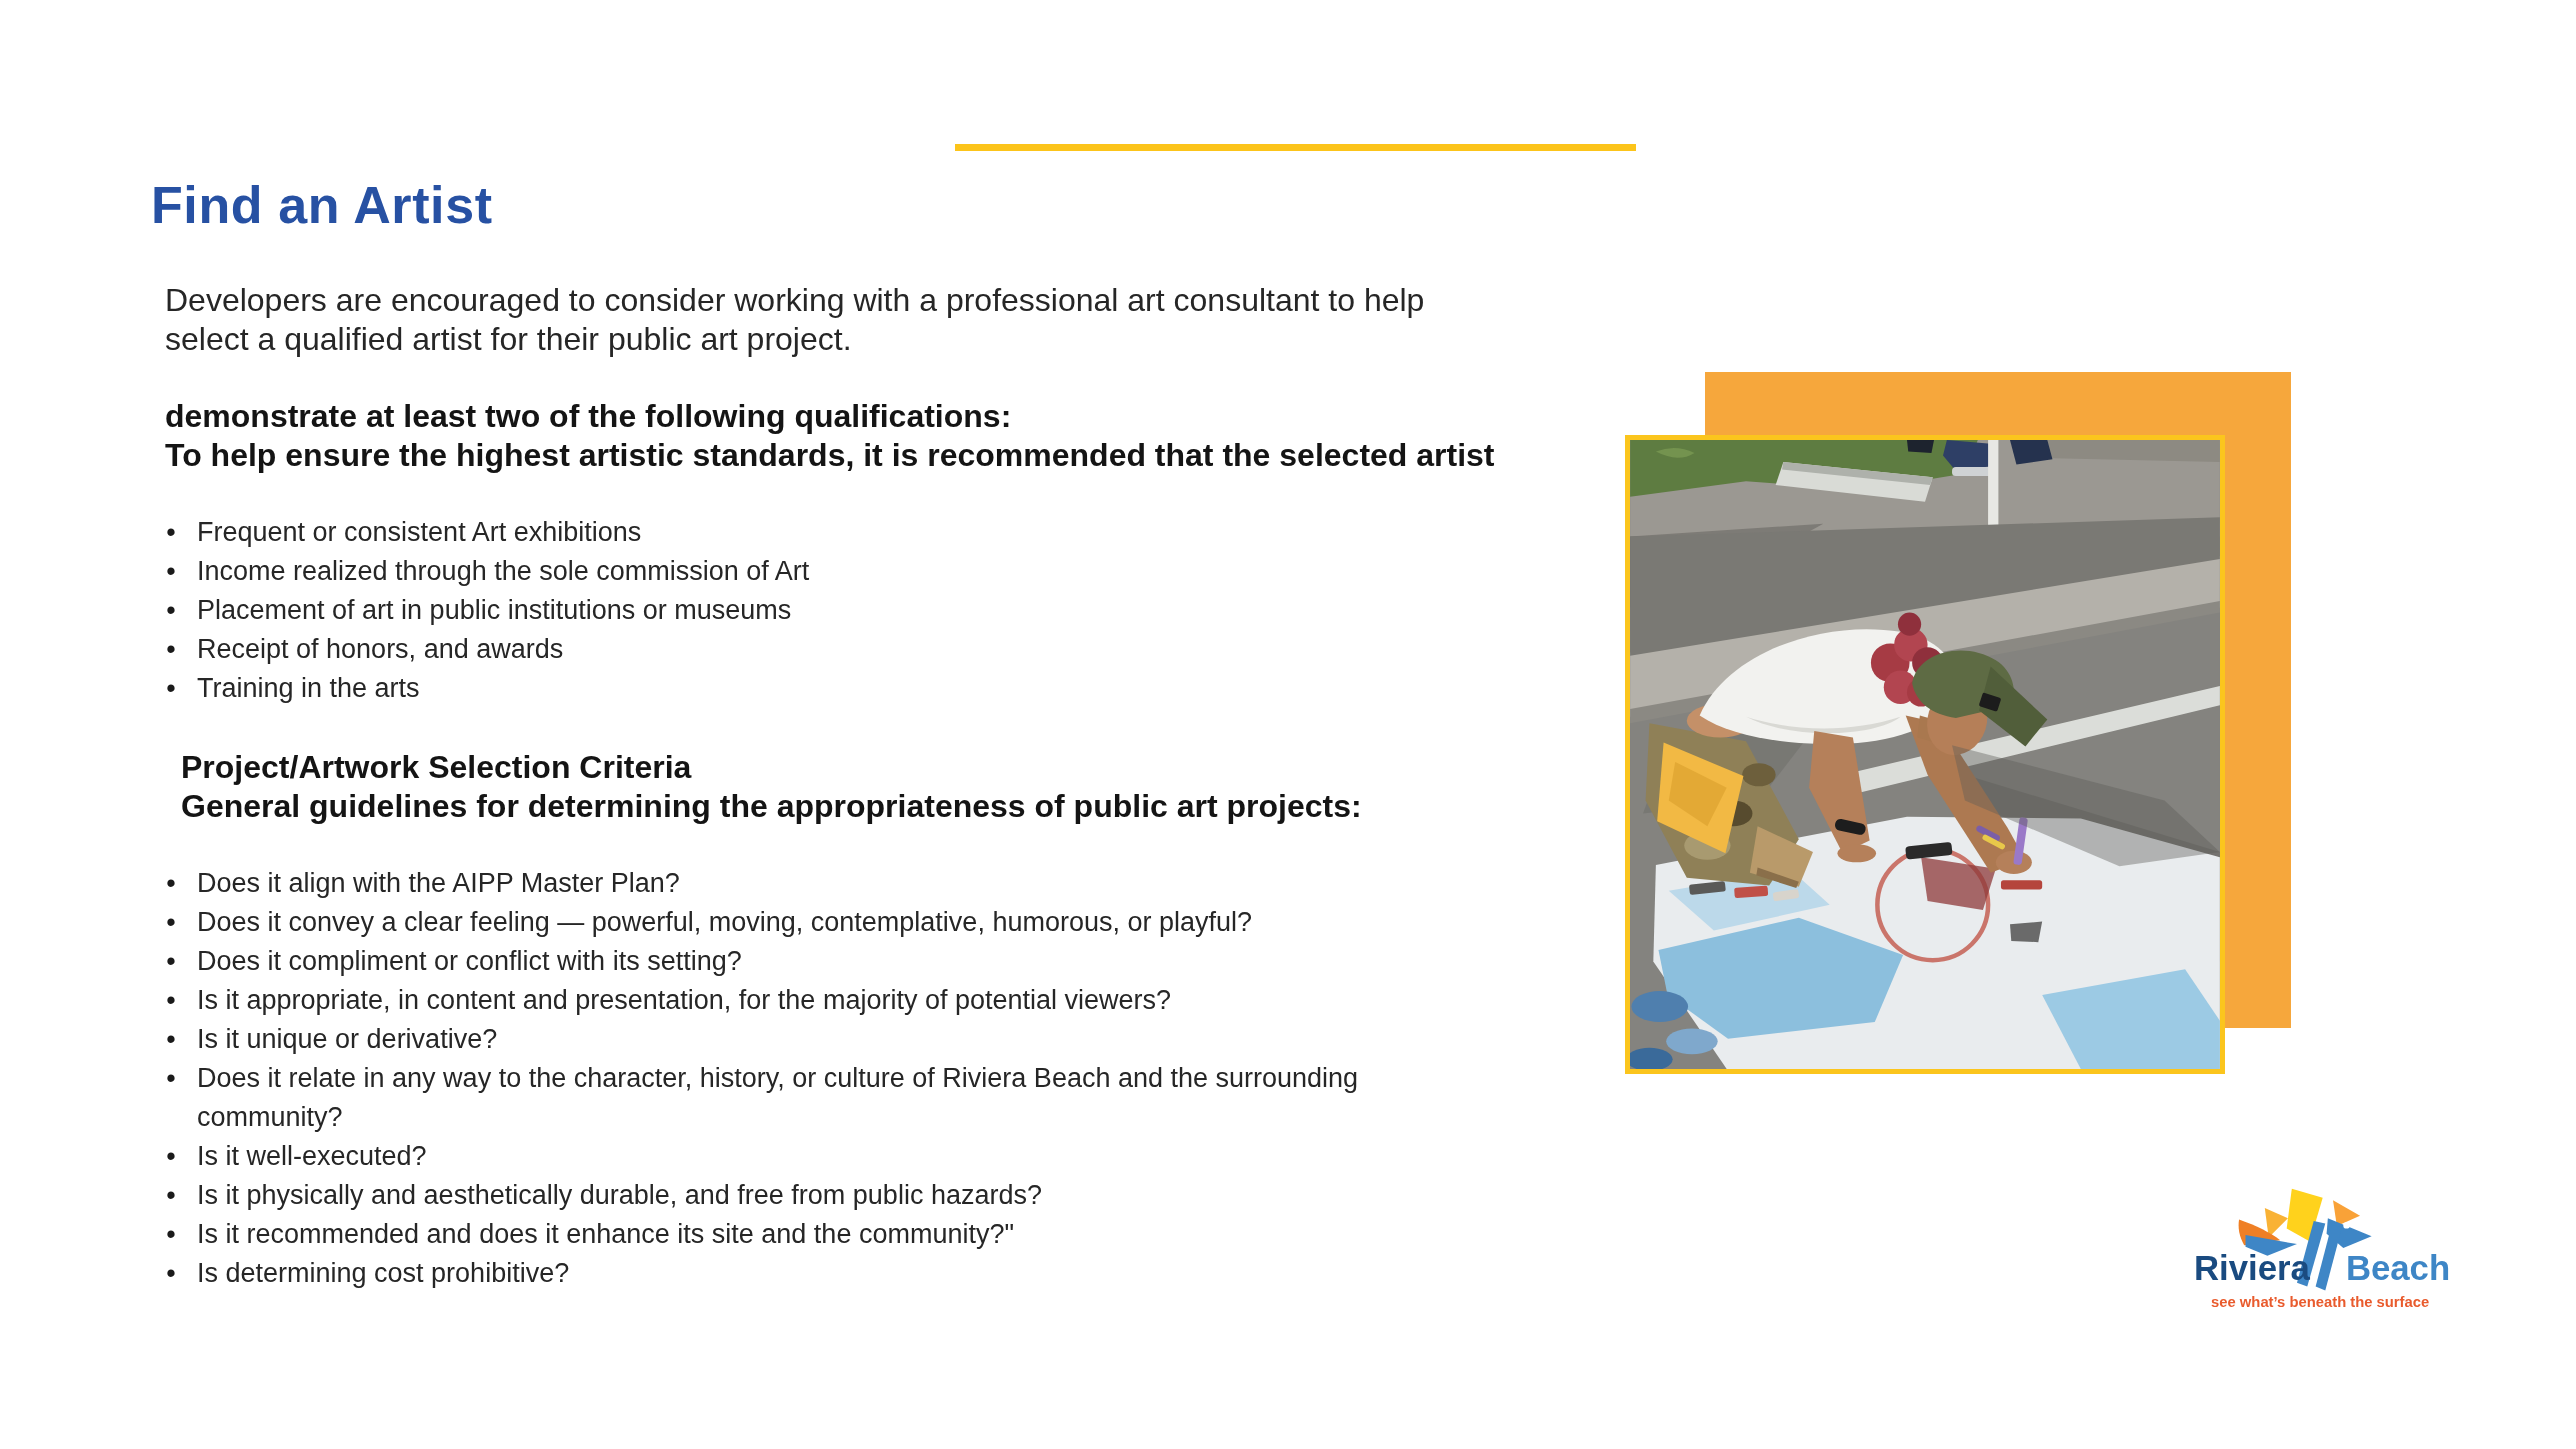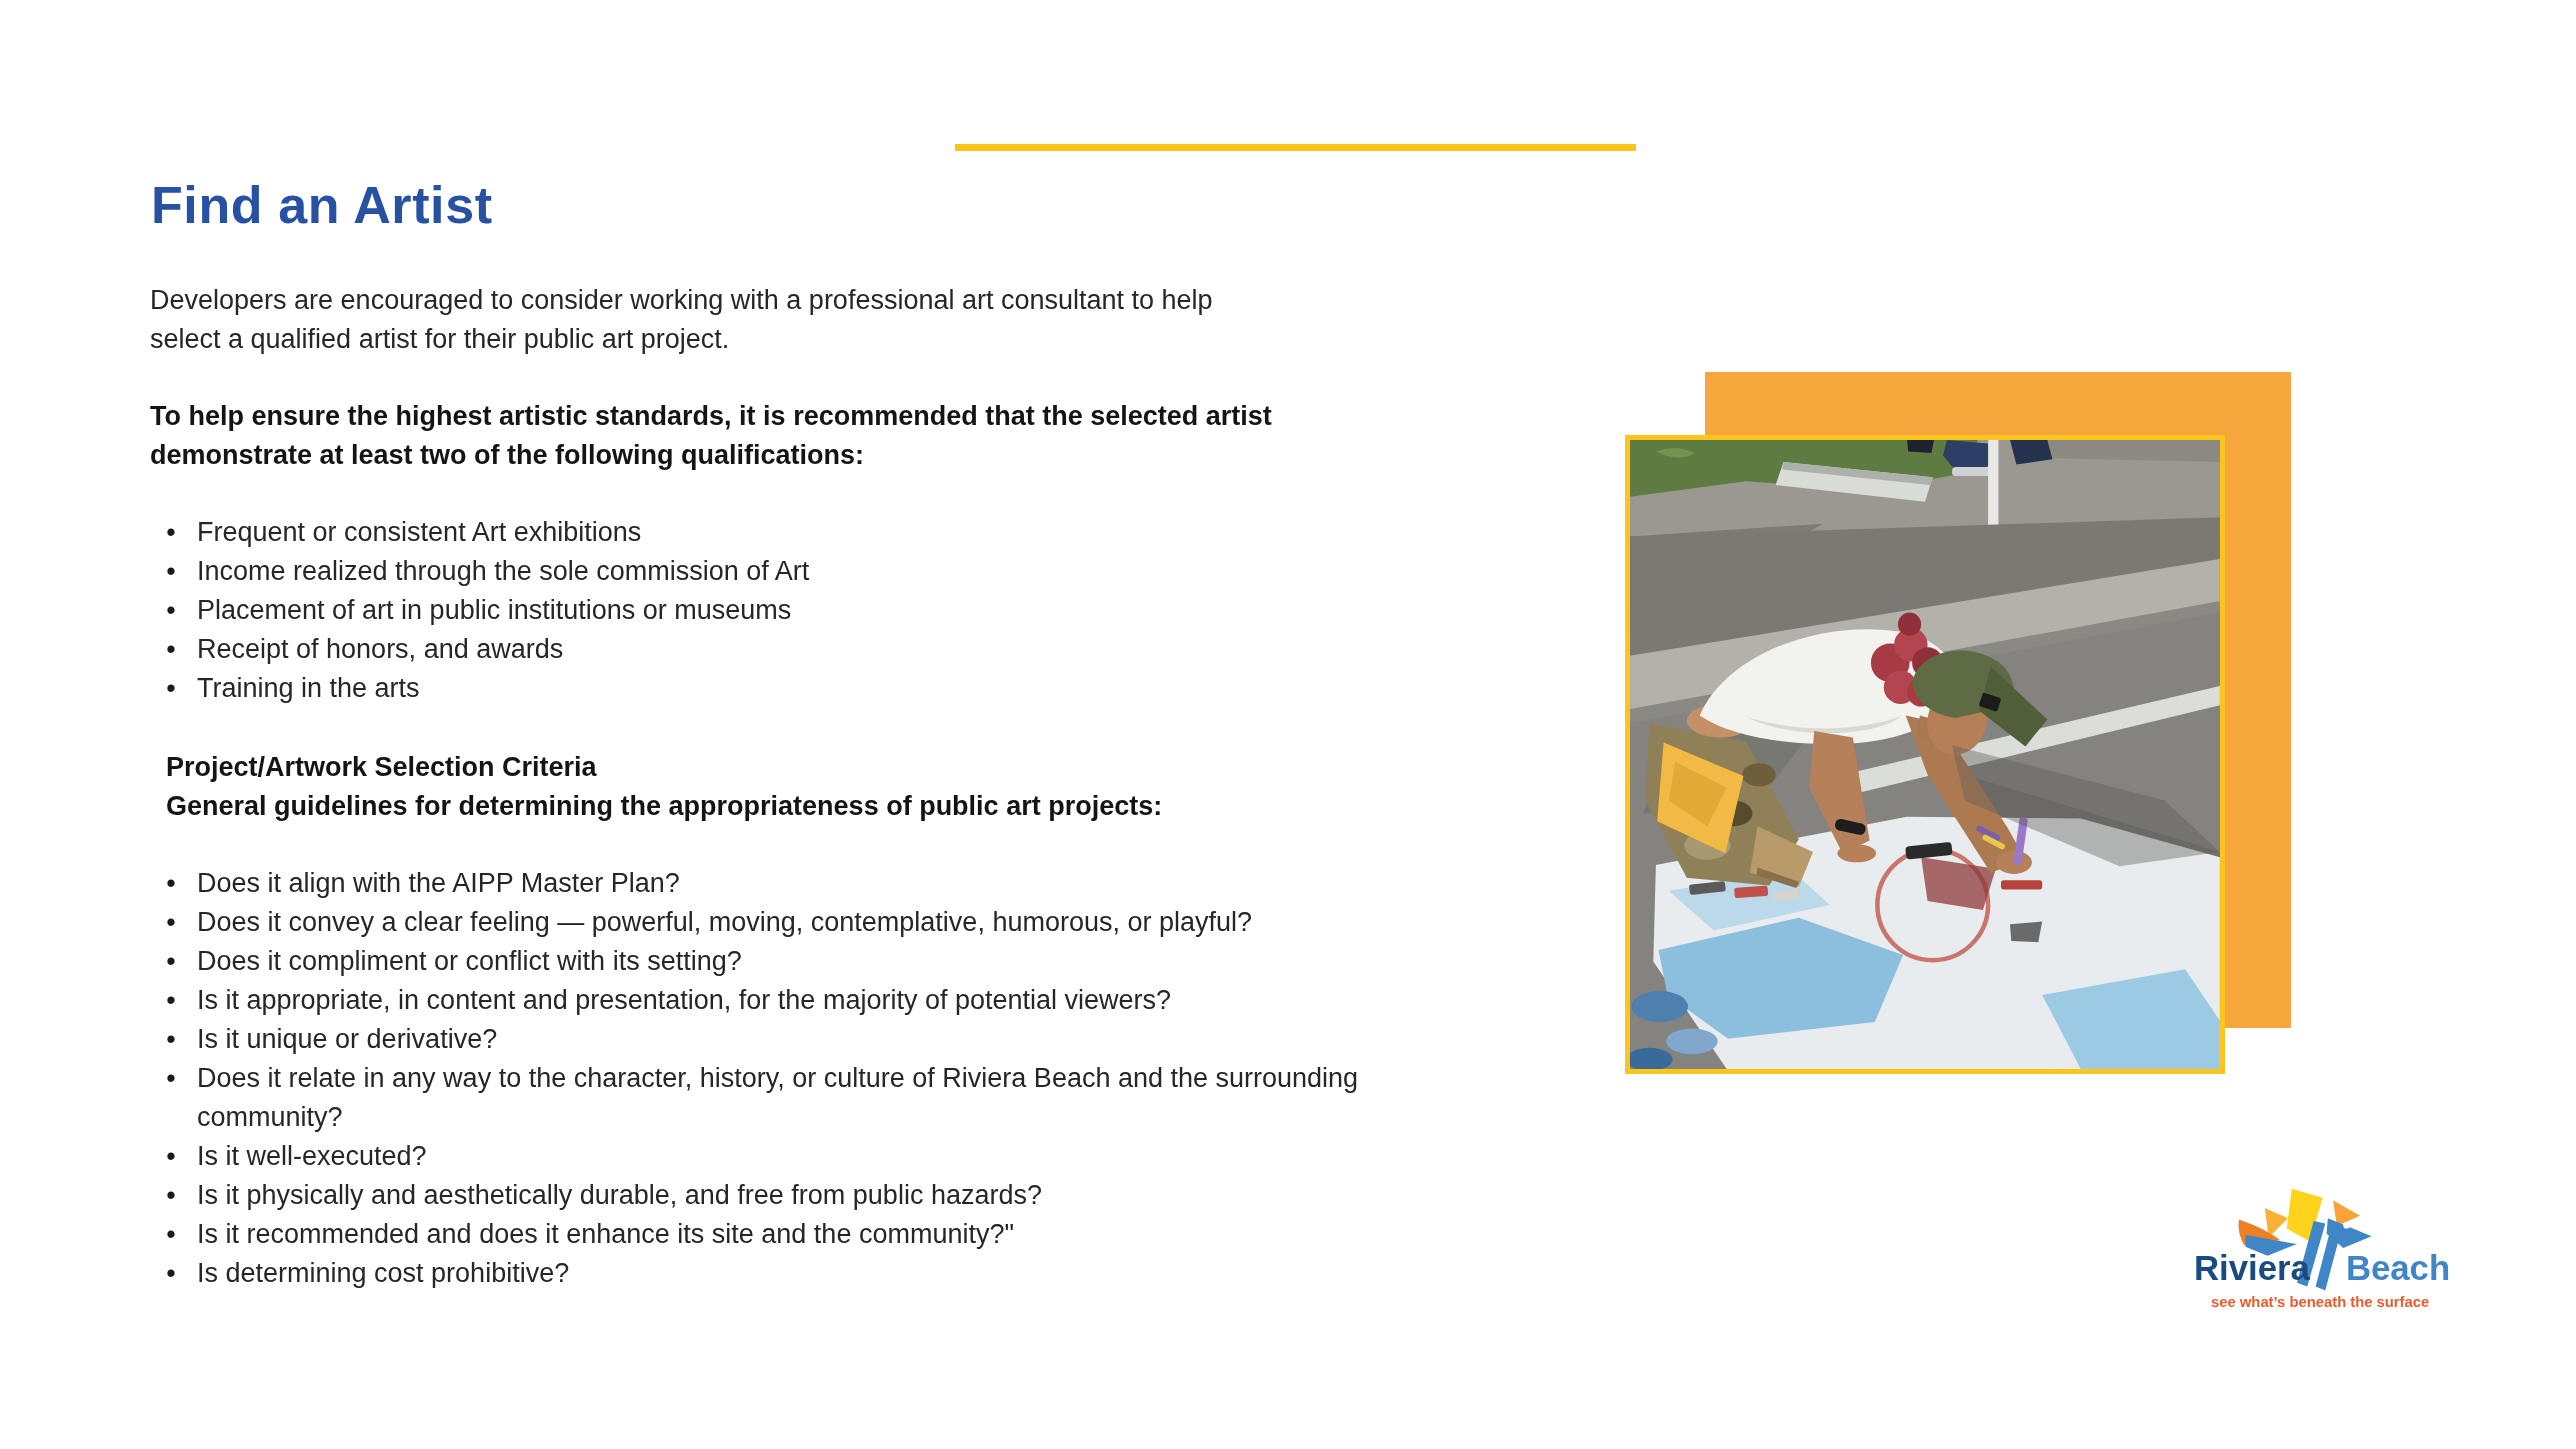--- a/index.html
+++ b/index.html
@@ -9,21 +9,21 @@
   }
   .abs{position:absolute;}
   
   .slide-title{
     left:151px;top:140px;font-size:52px;font-weight:bold;color:#2751A3;letter-spacing:0.6px;
   }
   .accent-line{
     left:955px;top:144px;width:681px;height:7px;background:#FCC41A;
   }
   
-  .para{left:150px;font-size:27px;line-height:39px;color:#262626;}
+  .para{left:165px;font-size:32px;line-height:39px;color:#262626;}
   .para.bold{font-weight:bold;color:#141414;}
   #intro{top:281px;}
   #standards{top:397px;}
   #criteria-heading{top:748px;margin-left:16px;}
   
   ul.bullets{
     left:147px;margin:0;padding:0;list-style:none;font-size:27px;line-height:39px;color:#262626;
   }
   #list1{top:513px;}
   #list2{top:864px;width:1333px;}
@@ -47,22 +47,22 @@
 
 <h1 class="abs slide-title">Find an Artist</h1>
 <div class="abs accent-line"></div>
 
 <div class="abs para" id="intro">
   <div>Developers are encouraged to consider working with a professional art consultant to help</div>
   <div>select a qualified artist for their public art project.</div>
 </div>
 
 <div class="abs para bold" id="standards">
+  <div>demonstrate at least two of the following qualifications:</div>
   <div>To help ensure the highest artistic standards, it is recommended that the selected artist</div>
-  <div>demonstrate at least two of the following qualifications:</div>
 </div>
 
 <ul class="abs bullets" id="list1">
   <li>Frequent or consistent Art exhibitions</li>
   <li>Income realized through the sole commission of Art</li>
   <li>Placement of art in public institutions or museums</li>
   <li>Receipt of honors, and awards</li>
   <li>Training in the arts</li>
 </ul>
 

